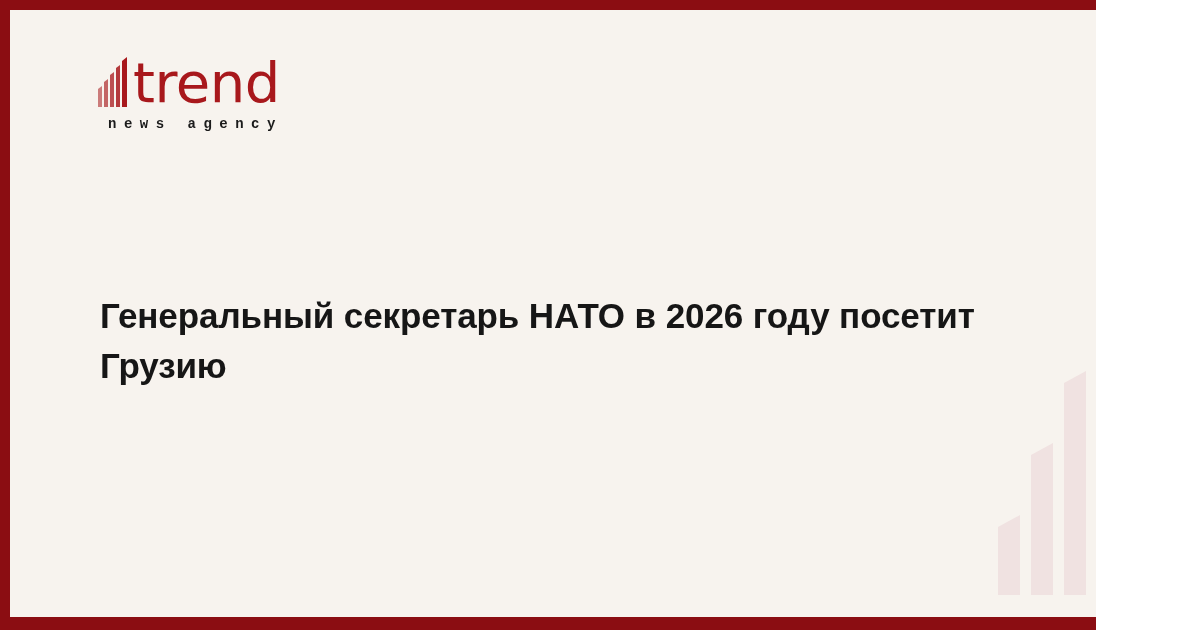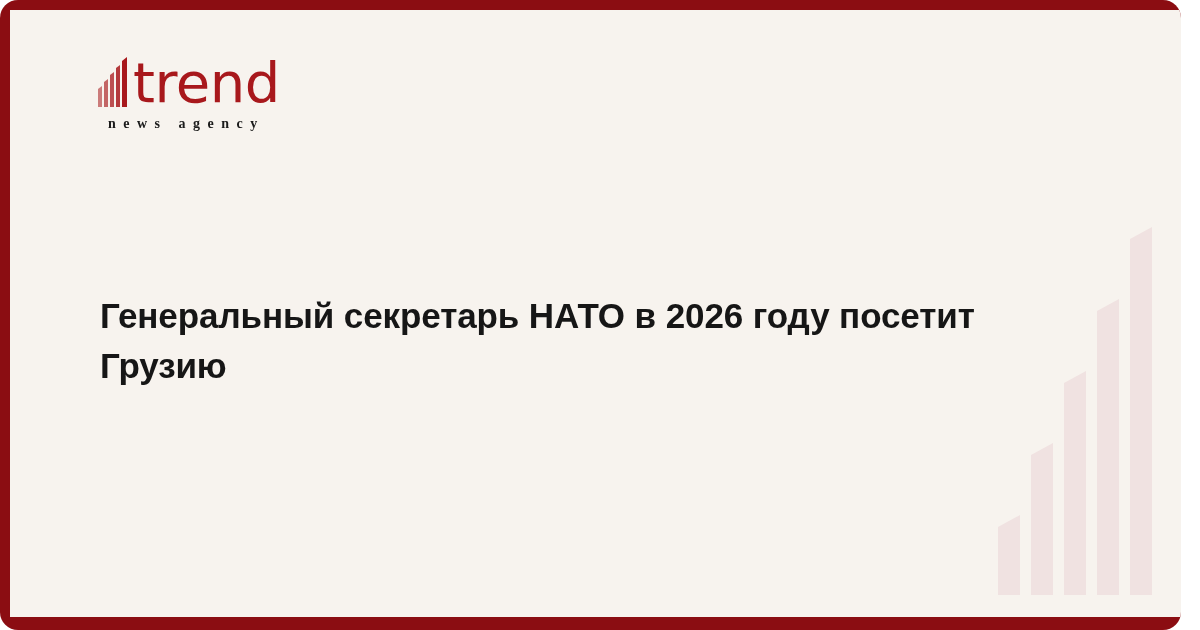--- a/index.html
+++ b/index.html
@@ -2,27 +2,26 @@
 <html><head>
 <meta charset="utf-8">
 <style>
   html, body {
     margin: 0;
     padding: 0;
     background: #ffffff;
   }
   #card {
     position: relative;
-    width: 1181px;
+    width: 1096px;
     height: 630px;
     box-sizing: border-box;
     background: #8b0d12;
     overflow: hidden;
     font-family: "Liberation Sans", sans-serif;
-    border-radius: 18px;
   }
   #canvas {
     position: absolute;
     left: 10px;
     top: 10px;
     width: 1177px;
     height: 607px;
     background: #f7f3ee;
     overflow: hidden;
   }
@@ -57,21 +56,21 @@
     font-size: 56px;
     line-height: 56px;
     font-weight: 400;
     color: #a8181c;
     letter-spacing: -0.5px;
     margin-left: -1px;
     position: relative;
     top: 4px;
   }
   .tagline {
-    font-family: Liberation Serif, serif;
+    font-family: Liberation Mono, monospace;
     font-size: 14px;
     font-weight: 700;
     color: #1b1b1b;
     letter-spacing: 7.5px;
     margin-top: 9px;
     margin-left: 10px;
   }
 
   
   #headline {

